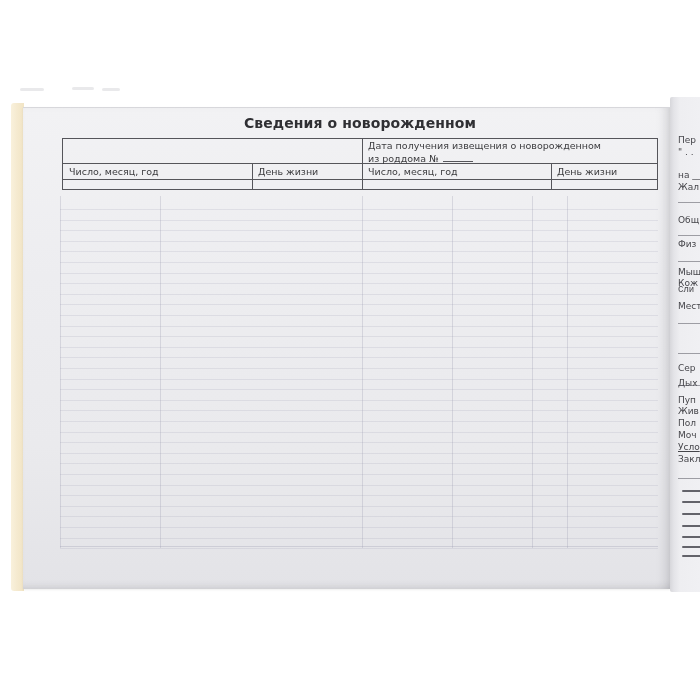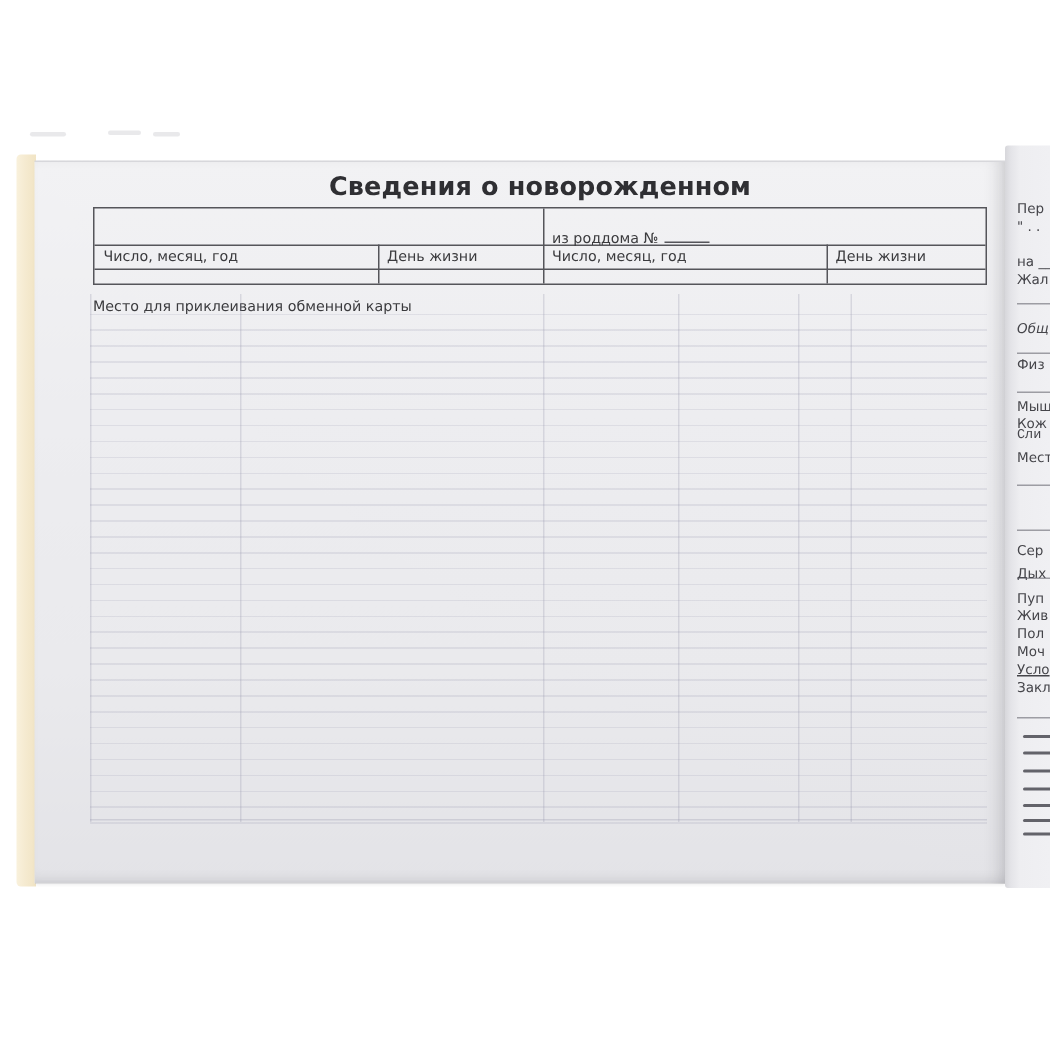--- a/index.html
+++ b/index.html
@@ -15,21 +15,21 @@
     border-radius:3px 0 0 3px;}
 
   
   .main-page{position:absolute;left:23px;top:107px;width:647px;height:481px;
     background:linear-gradient(180deg,#f2f2f4 0%,#ededf0 35%,#eaeaed 70%,#e3e3e7 100%);
     box-shadow:inset -10px 0 12px -8px rgba(40,40,50,0.22), inset 0 -7px 9px -6px rgba(40,40,50,0.14),
       0 1px 2px rgba(0,0,0,0.07);
     border-top:1px solid rgba(0,0,0,0.05);}
 
   .page-title{position:absolute;left:39px;top:7px;width:596px;margin:0;text-align:center;
-    font-size:17px;font-weight:bold;color:#2f2f33;letter-spacing:0.1px;}
+    font-size:14px;font-weight:bold;color:#2f2f33;letter-spacing:0.1px;}
 
   
   .header-table{position:absolute;left:39px;top:30px;width:594px;height:50px;
     border:1px solid #55555a;}
   .ht-line{position:absolute;background:#55555a;}
   .ht-h1{left:0;right:0;top:24px;height:1px;}
   .ht-h2{left:0;right:0;top:40px;height:1px;}
   .ht-vmid{left:299px;top:0;bottom:0;width:1px;}
   .ht-vleft{left:189px;top:24px;bottom:0;width:1px;}
   .ht-vright{left:488px;top:24px;bottom:0;width:1px;}
@@ -74,51 +74,50 @@
 
     <div class="header-table">
       <div class="ht-line ht-h1"></div>
       <div class="ht-line ht-h2"></div>
       <div class="ht-line ht-vmid"></div>
       <div class="ht-line ht-vleft"></div>
       <div class="ht-line ht-vright"></div>
 
 
       <div class="ht-text two-line" style="left:305px;top:2px;width:286px;">
-        <br>
+        <span>Дата получения извещения о новорожденном</span><br>
         <span>из роддома №</span><span class="blank" style="width:30px;"></span>
       </div>
 
       <div class="ht-text" style="left:6px;top:27px;">Число, месяц, год</div>
       <div class="ht-text" style="left:195px;top:27px;">День жизни</div>
       <div class="ht-text" style="left:305px;top:27px;">Число, месяц, год</div>
       <div class="ht-text" style="left:494px;top:27px;">День жизни</div>
     </div>
 
-    <div class="exchange-note">Место для приклеивания обменной карты</div>
 
     <div class="ghost-grid"></div>
     <div class="ghost-v" style="left:37px;"></div>
     <div class="ghost-v" style="left:137px;"></div>
     <div class="ghost-v" style="left:339px;"></div>
     <div class="ghost-v" style="left:429px;"></div>
     <div class="ghost-v" style="left:509px;"></div>
     <div class="ghost-v" style="left:544px;"></div>
     <div class="ghost-bottom"></div>
   </div>
 
   <div class="next-page">
     <div>
         <div class="np-text" style="top: 38px;">Пер</div>
         <div class="np-text" style="top: 50px;">" . .</div>
         <div class="np-text" style="top: 73px;">на ___</div>
         <div class="np-text" style="top: 85px;">Жал</div>
         <div class="np-divider" style="top: 105px;"></div>
         <div class="np-text" style="top: 107px; margin-left: 36px;">Хар</div>
-        <div class="np-text" style="top: 118px; font-style: italic;">Общ</div>
+        <div class="np-text" style="top: 118px;">Общ</div>
         <div class="np-divider" style="top: 138px;"></div>
         <div class="np-text" style="top: 142px;">Физ</div>
         <div class="np-divider" style="top: 164px;"></div>
         <div class="np-text" style="top: 170px; text-align: right;">Мыш</div>
         <div class="np-text" style="top: 181px;">Кож</div>
         <div class="np-text" style="top: 188px; font-family: Liberation Mono, monospace;">Сли</div>
         <div class="np-text" style="top: 204px;">Место</div>
         <div class="np-divider" style="top: 226px;"></div>
         <div class="np-text" style="top: 234px; margin-top: 47px;">Дых</div>
         <div class="np-divider" style="top: 256px;"></div>

